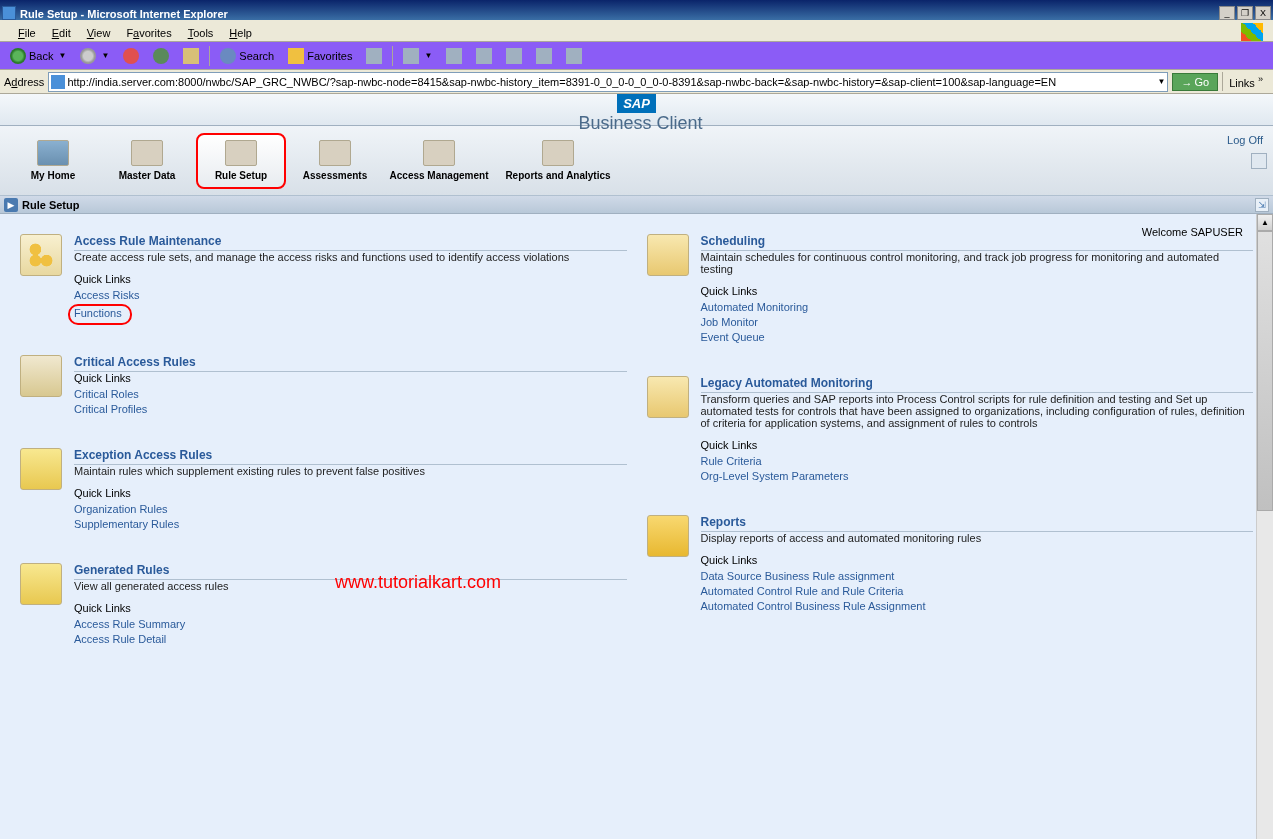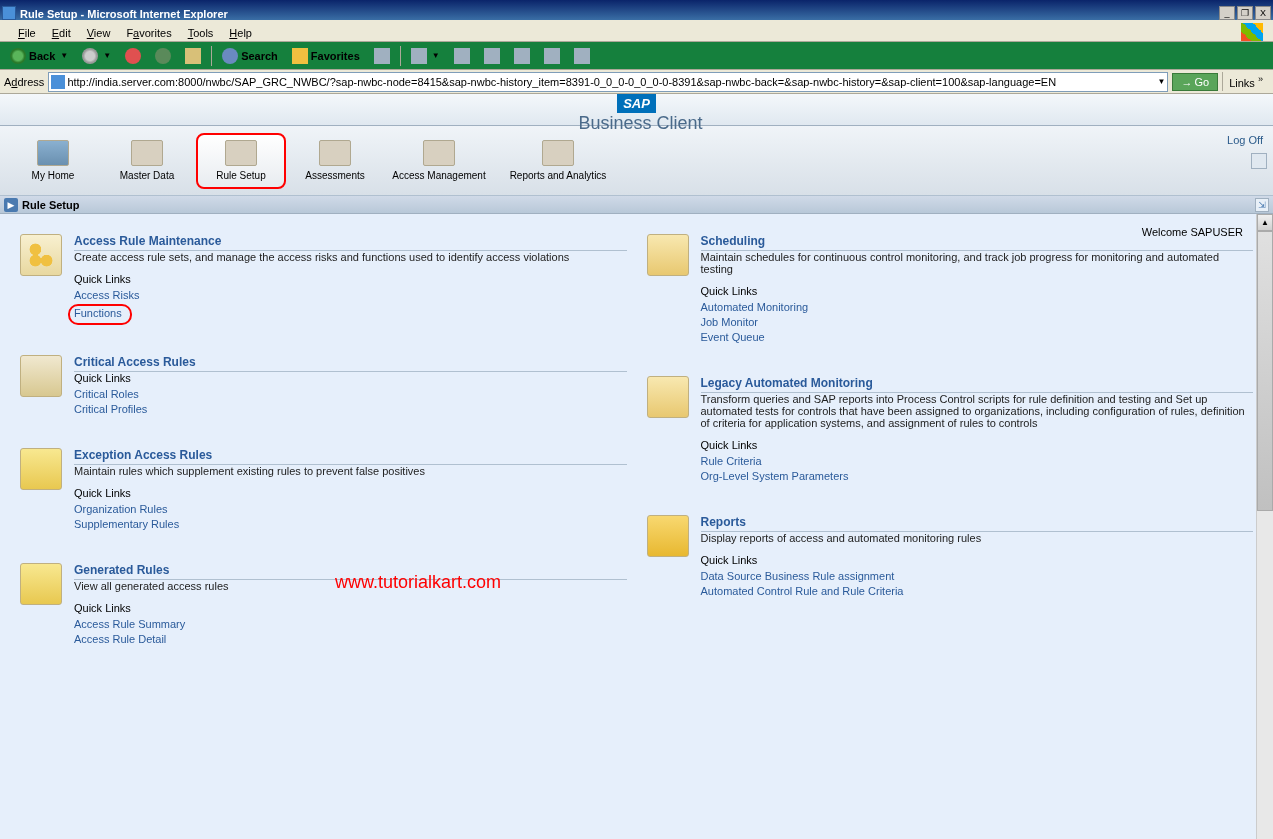--- a/index.html
+++ b/index.html
@@ -13,21 +13,21 @@
 .titlebar .winbtn { width: 16px; height: 14px; background: #d4d0c8; border: 1px solid #888; font-size: 9px; text-align: center; line-height: 12px; color: #000; cursor: pointer; }
 
 
 .menubar { background: #ece9d8; height: 22px; border-bottom: 1px solid #aca899; display: flex; align-items: flex-end; padding: 0 10px; }
 .menubar .menu { padding: 2px 8px; font-size: 11px; cursor: pointer; }
 .menubar .menu u { text-decoration: underline; }
 .menubar .right { margin-left: auto; }
 .msflag { width: 22px; height: 18px; background: linear-gradient(45deg,#f25022 25%,#7fba00 25% 50%,#00a4ef 50% 75%,#ffb900 75%); }
 
 
-.toolbar { background: #15803d; height: 28px; border-bottom: 1px solid #aca899; display: flex; align-items: center; padding: 0 4px; gap: 2px; font-weight: bold; }
+.toolbar { background: #8b5cf6; height: 28px; border-bottom: 1px solid #aca899; display: flex; align-items: center; padding: 0 4px; gap: 2px; }
 .toolbar .tbtn { padding: 2px 6px; display: flex; align-items: center; gap: 3px; cursor: pointer; font-size: 11px; }
 .toolbar .tsep { width: 1px; height: 20px; background: #aca899; margin: 0 2px; }
 .ticon { width: 16px; height: 16px; display: inline-block; }
 .ticon-back { background: radial-gradient(circle, #5ab55a 40%, #2a7a2a 60%); border-radius: 50%; }
 .ticon-fwd { background: radial-gradient(circle, #ccc 40%, #999 60%); border-radius: 50%; }
 .ticon-x { background: #e05050; border-radius: 50%; }
 .ticon-ref { background: #5a8a5a; border-radius: 50%; }
 .ticon-home { background: #d8c078; }
 .ticon-search { background: #6a8ac0; border-radius: 50%; }
 .ticon-fav { background: #f0c040; }
@@ -49,21 +49,21 @@
 .sap-logo { background: #0070ba; color: #fff; font-weight: bold; padding: 2px 6px; font-size: 13px; font-style: italic; }
 .sap-title { margin-left: 8px; font-size: 18px; color: #4a6a8a; font-weight: normal; }
 .sap-logoff { margin-left: auto; color: #2a5a8a; font-size: 11px; cursor: pointer; }
 
 
 .navtabs { background: linear-gradient(#f0f4f8, #d8e0e8); height: 70px; border-bottom: 1px solid #b0c0d0; display: flex; align-items: center; padding: 0 6px; }
 .navtab { width: 90px; height: 56px; display: flex; flex-direction: column; align-items: center; justify-content: center; gap: 4px; cursor: pointer; border-radius: 4px; margin: 0 2px; }
 .navtab.active { border: 2px solid #ff0000; border-radius: 8px; background: linear-gradient(#fff, #e8ecf0); }
 .navtab .navicon { width: 32px; height: 26px; background: #d8d0c0; border: 1px solid #b0a890; border-radius: 2px; position: relative; }
 .navtab .navicon.home { background: linear-gradient(#8ab0d0, #6a90b0); }
-.navtab .navlbl { font-size: 10px; text-align: center; }
+.navtab .navlbl { font-size: 10px; text-align: center; font-weight: bold; }
 .navtabs .navright { margin-left: auto; width: 16px; height: 16px; background: #e0e8f0; border: 1px solid #a0b0c0; }
 
 
 .breadcrumb { background: linear-gradient(#d0dae8, #b8c8d8); height: 18px; display: flex; align-items: center; padding: 0 4px; border-bottom: 1px solid #a0b0c0; }
 .breadcrumb .bcarrow { width: 14px; height: 14px; background: #4a7ab0; border-radius: 2px; color: #fff; font-size: 9px; text-align: center; line-height: 14px; margin-right: 4px; }
 .breadcrumb .bclbl { font-size: 11px; font-weight: bold; }
 .breadcrumb .bcright { margin-left: auto; width: 14px; height: 14px; background: #e8f0f8; border: 1px solid #a0b0c0; font-size: 9px; text-align: center; line-height: 12px; color: #4a7ab0; }
 
 
 .content { height: 625px; background: #e6effb; overflow-y: auto; position: relative; }
@@ -304,20 +304,21 @@
         </div>
         <div class="section">
           <div class="secicon si-report"></div>
           <div class="secbody">
             <div class="sectitle">Reports</div>
             <div class="secdesc">Display reports of access and automated monitoring rules</div>
             <div class="qlhead">Quick Links</div>
             <div class="qlinks">
               <a>Data Source Business Rule assignment</a>
               <a>Automated Control Rule and Rule Criteria</a>
+              <a>Automated Control Business Rule Assignment</a>
             </div>
           </div>
         </div>
       </div>
   </div>
 
   <div class="scrollbar">
     <div class="sbtn">▲</div>
     <div class="sthumb"></div>
   </div>

